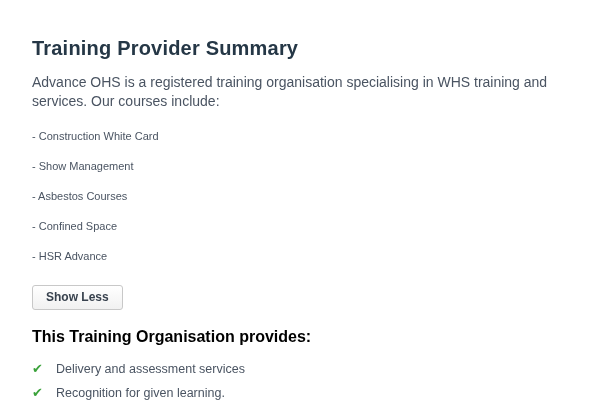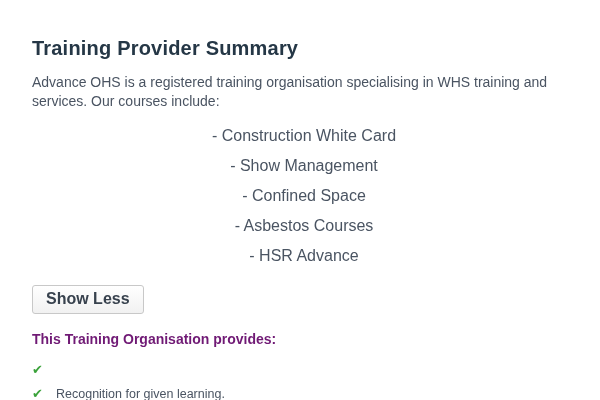--- a/index.html
+++ b/index.html
@@ -27,44 +27,43 @@
   .intro-text {
     font-size: 14px;
     color: #4a5462;
     line-height: 1.35;
     margin-bottom: 17px;
   }
   .course-list {
     list-style: none;
   }
   .course-item {
-    font-size: 16px;
+    font-size: 11px;
     color: #4a5462;
     line-height: 16px;
     margin-bottom: 14px;
-    text-align: center;
   }
   .show-less-button {
     display: inline-block;
     margin-top: 7px;
     padding: 4px 13px 5px 13px;
     font-family: "Liberation Sans", "DejaVu Sans", sans-serif;
-    font-size: 16px;
+    font-size: 12px;
     font-weight: bold;
     color: #38424e;
     background: linear-gradient(#ffffff, #f1f1f1);
     border: 1px solid #c8c8c8;
     border-radius: 3px;
     cursor: pointer;
   }
   .provides-heading {
     margin-top: 17px;
-    font-size: 14px;
+    font-size: 16px;
     font-weight: bold;
-    color: #701a75;
+    color: #000000;
     line-height: 1.25;
     margin-bottom: 14px;
   }
   .provides-list {
     list-style: none;
   }
   .provides-item {
     display: flex;
     align-items: baseline;
     font-size: 12.5px;
@@ -91,32 +90,33 @@
 
 <div class="page">
 
   <h1 class="page-title">Training Provider Summary</h1>
 
   <p class="intro-text">Advance OHS is a registered training organisation specialising in WHS training and services. Our courses include:</p>
 
   <ul class="course-list">
     <li class="course-item">- Construction White Card</li>
     <li class="course-item">- Show Management</li>
+    <li class="course-item">- Asbestos Courses</li>
     <li class="course-item">- Confined Space</li>
-    <li class="course-item">- Asbestos Courses</li>
     <li class="course-item">- HSR Advance</li>
   </ul>
 
   <button class="show-less-button">Show Less</button>
 
   <h2 class="provides-heading">This Training Organisation provides:</h2>
 
   <ul class="provides-list">
     <li class="provides-item">
       <span class="check-icon">✔</span>
+      <span>Delivery and assessment services</span>
     </li>
     <li class="provides-item">
       <span class="check-icon">✔</span>
       <span>Recognition for given learning.</span>
     </li>
   </ul>
 
   <p class="disclaimer-text">Information is provided by the Training Provider. No warranty is given by the Commonwealth as to the accuracy or reliability of the information.</p>
 
 </div>

